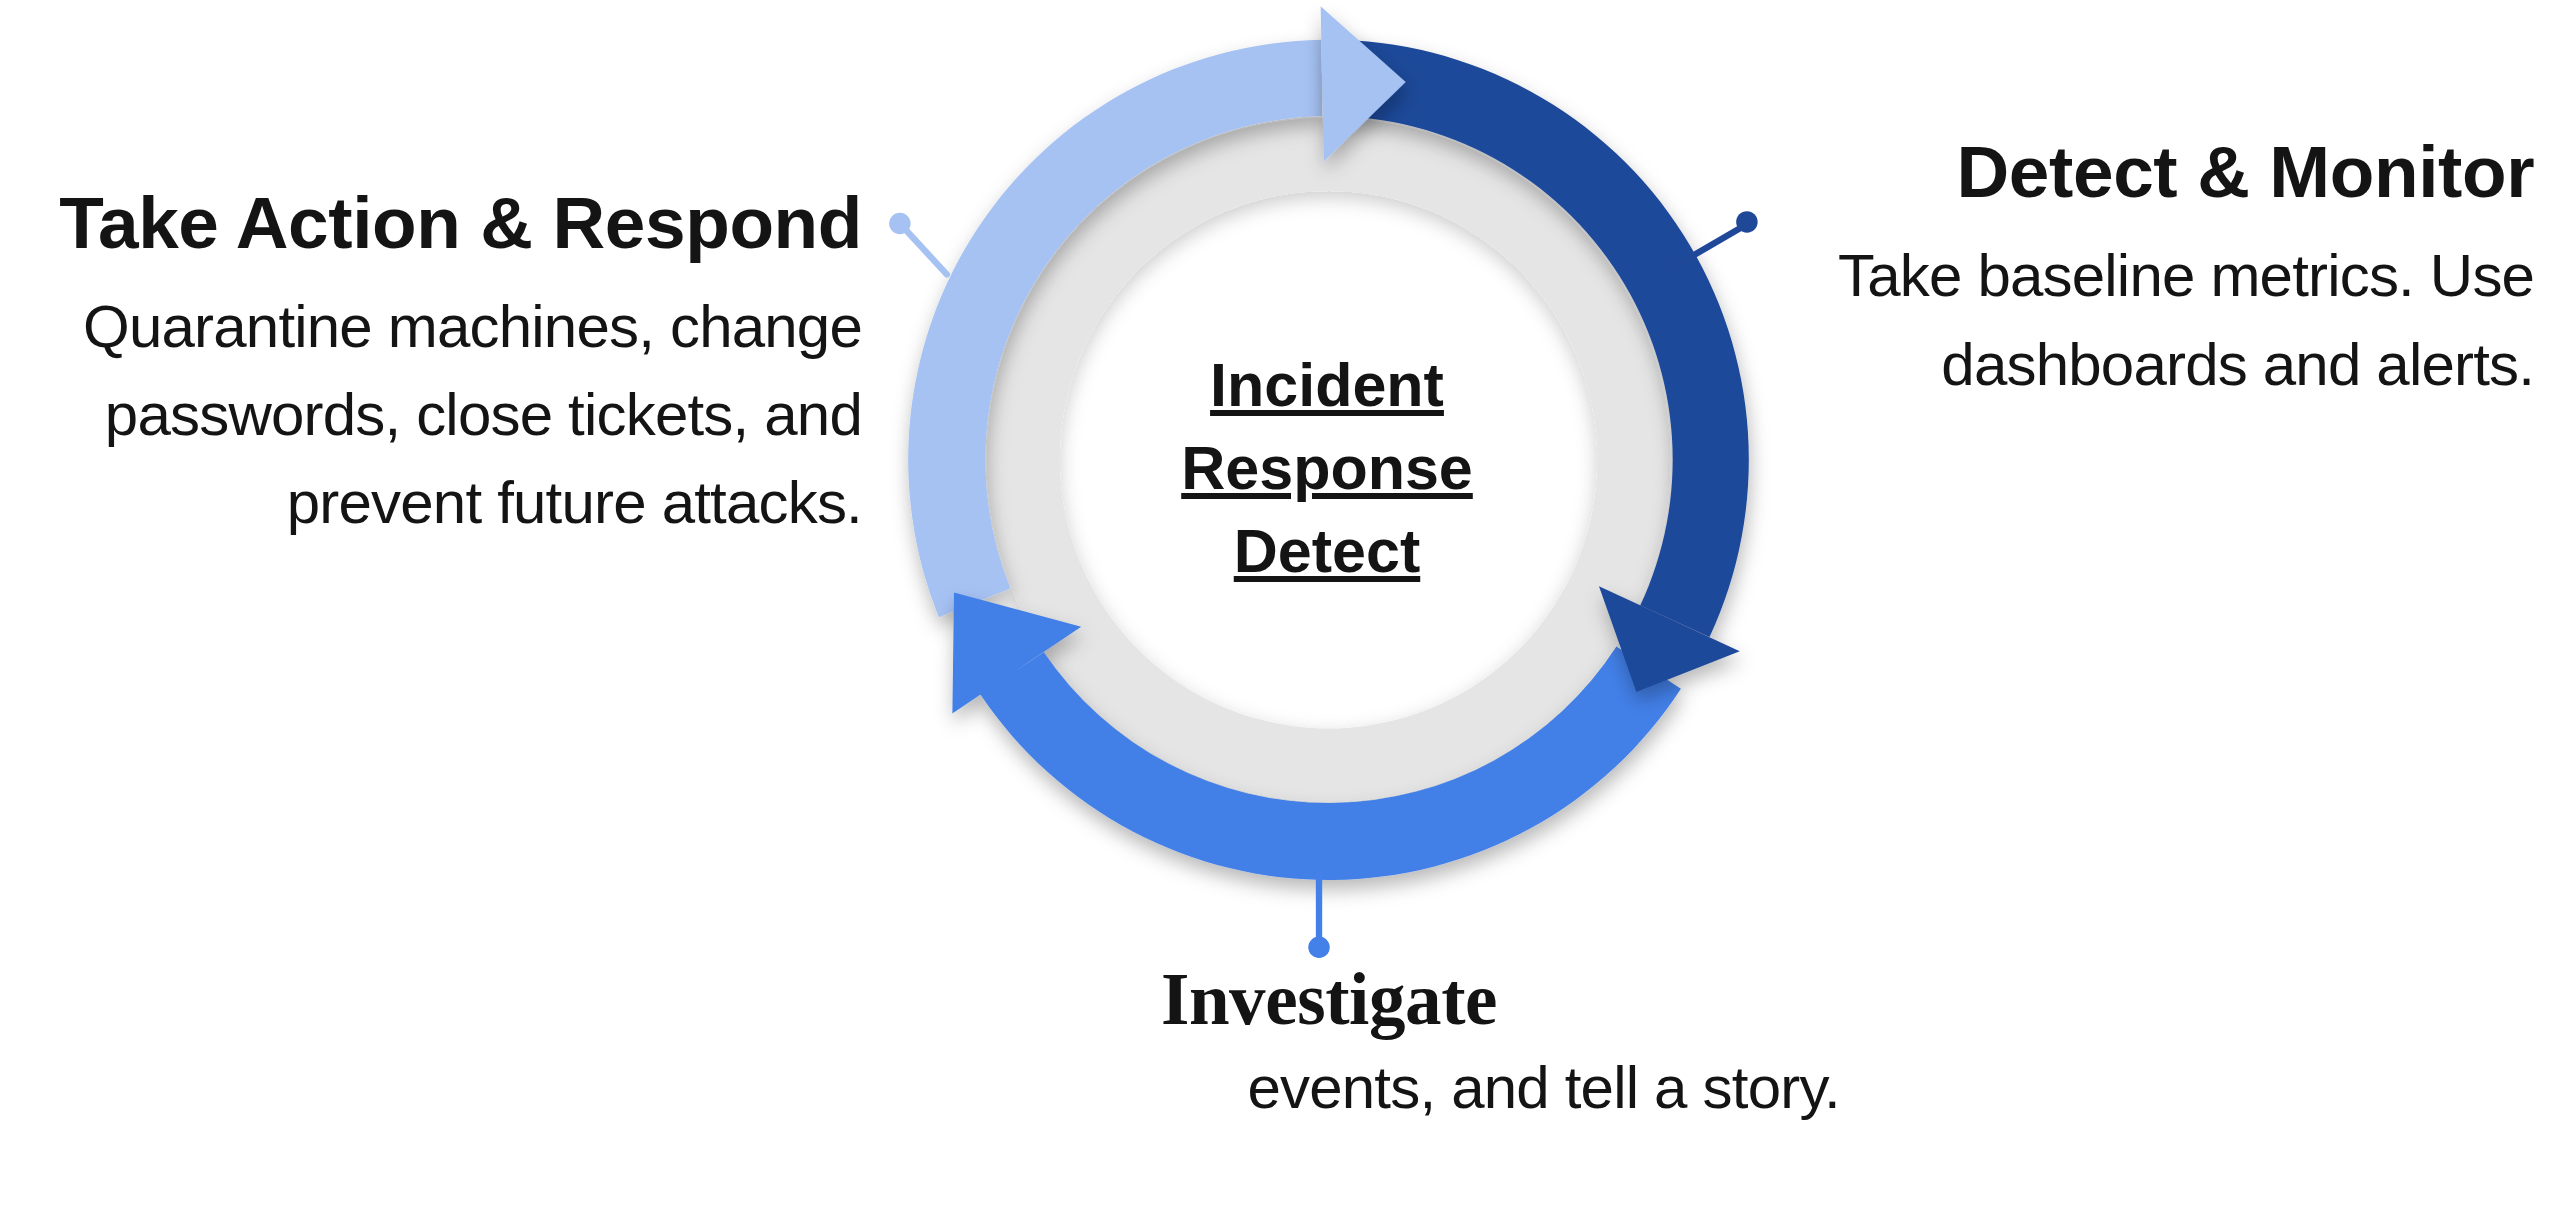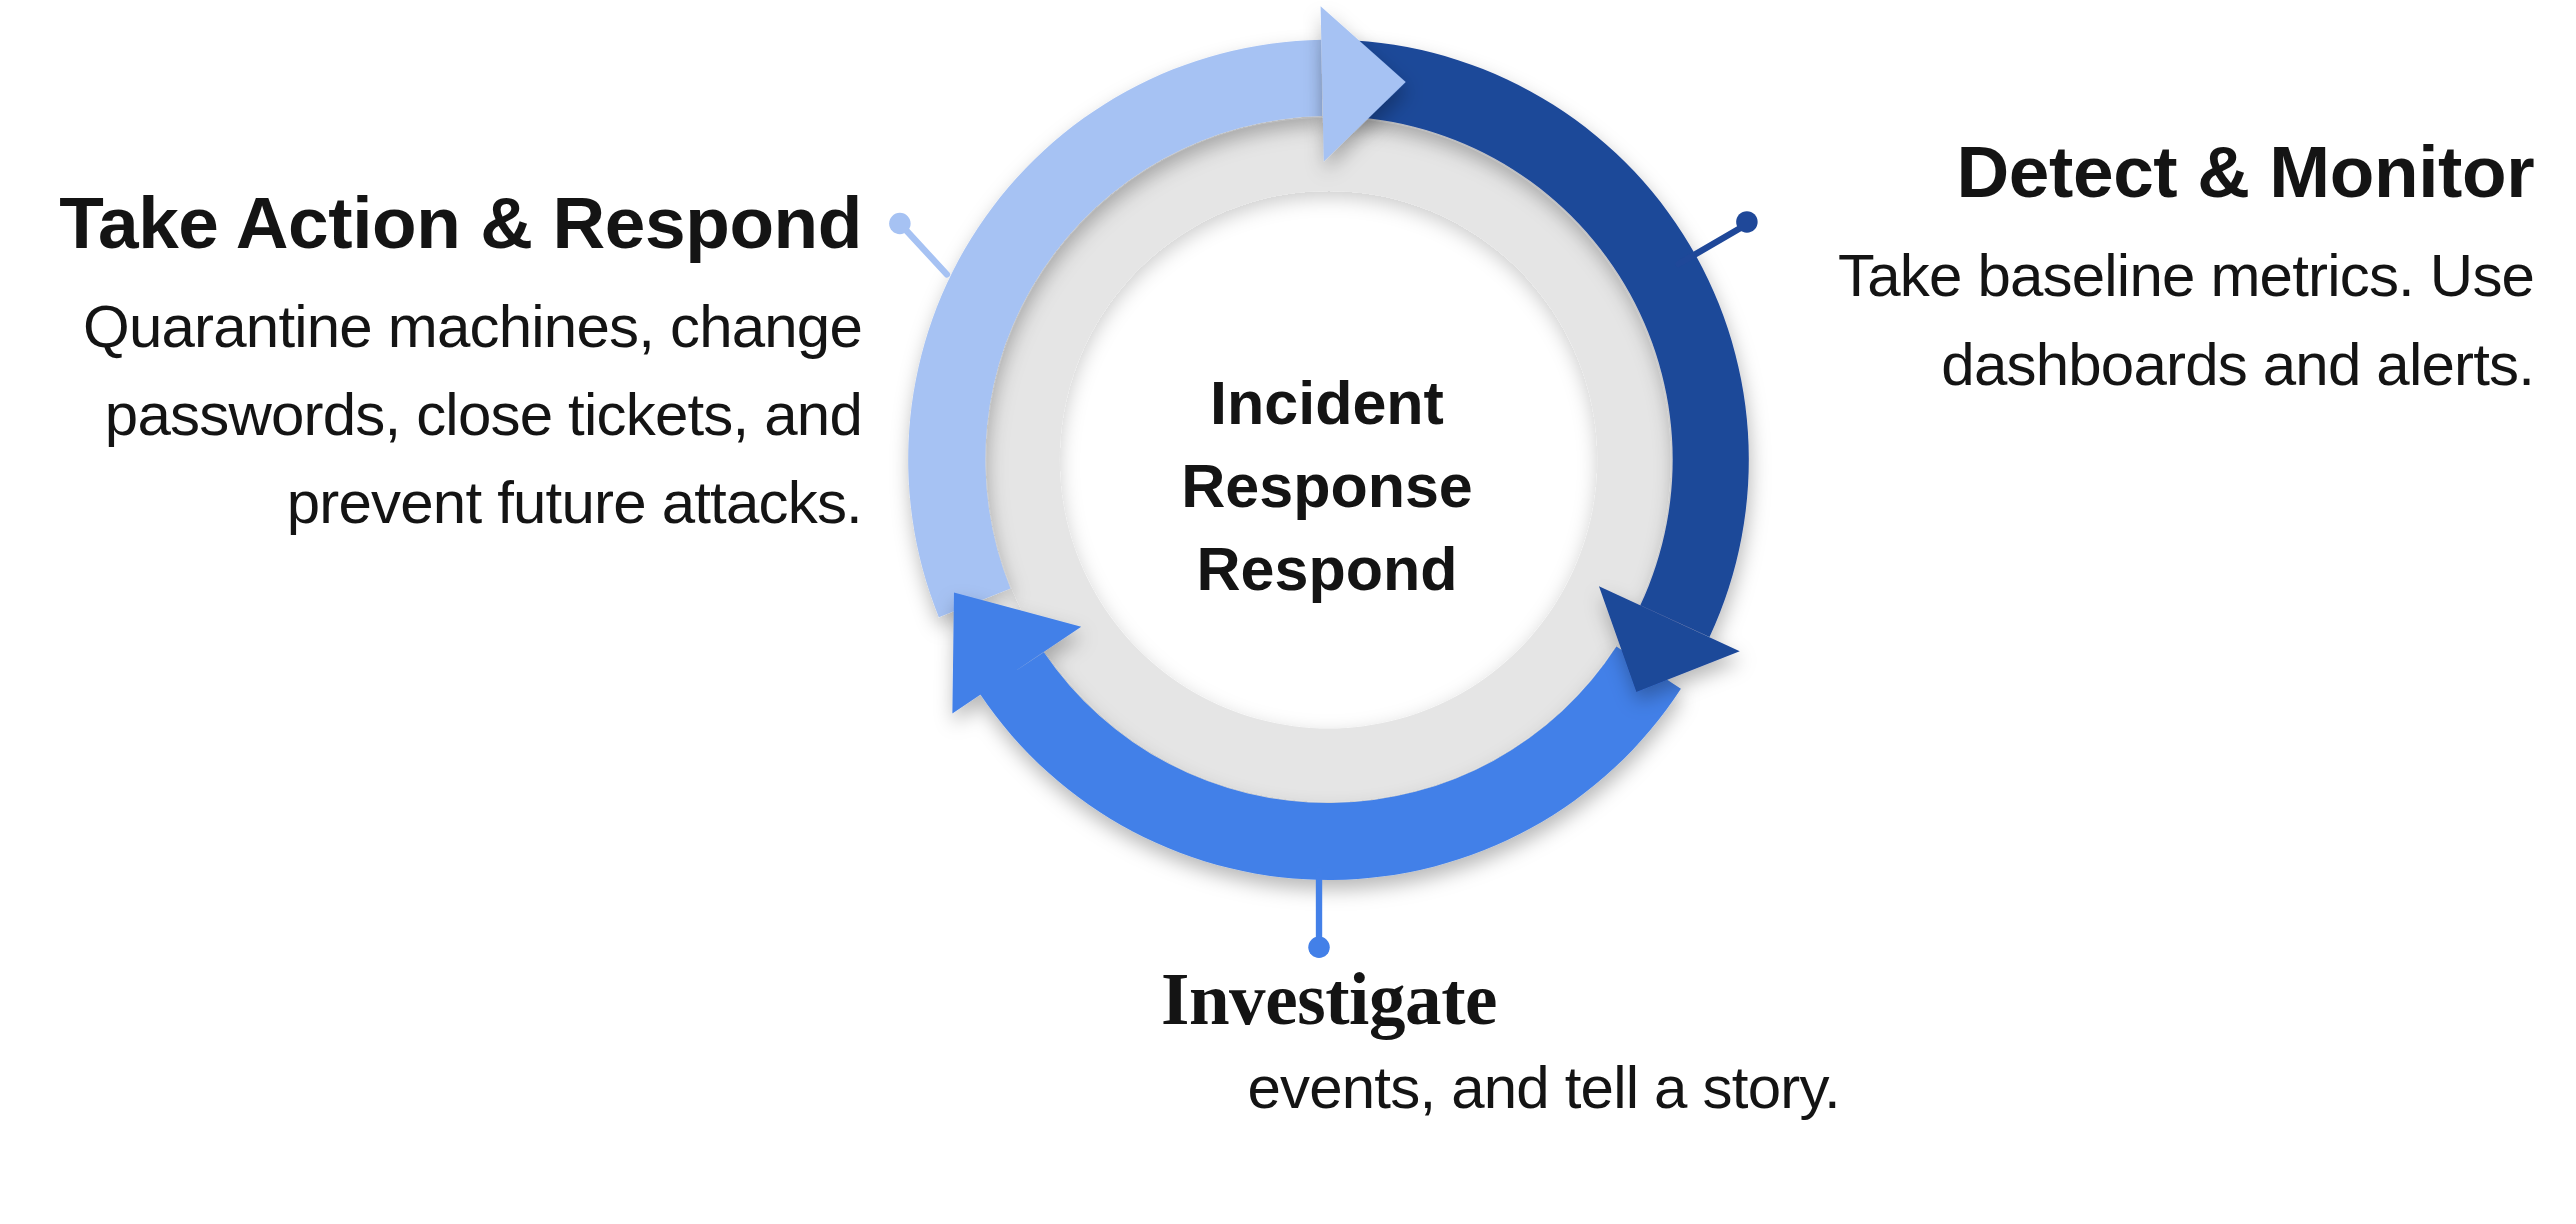--- a/index.html
+++ b/index.html
@@ -45,27 +45,28 @@
     top: 954px; left: 1329px;
     transform: translateX(-50%);
     font-family: Liberation Serif, serif;
   }
   .block-investigate-body {
     top: 1044px; right: 736px;
   }
 
   .center-label {
     position: absolute;
-    top: 362px; left: 1327px;
+    top: 344px; left: 1327px;
     transform: translateX(-50%);
     font-size: 61px;
     font-weight: 700;
     line-height: 83px;
     text-align: center;
     white-space: nowrap;
+    text-decoration: underline;
   }
 </style>
 </head>
 <body>
 
 <div class="stage">
 
   <svg class="diagram" width="2576" height="1224" viewBox="0 0 3238 1539">
     <defs>
       <filter id="bandShadow" x="-20%" y="-20%" width="140%" height="140%">
@@ -101,21 +102,21 @@
 
     <g>
       <line x1="1658" y1="1095" x2="1658" y2="1178" stroke-width="8" stroke-linecap="round" stroke="#4380E8"></line>
       <circle cx="1658" cy="1191" r="13.5" fill="#4380E8"></circle>
     </g>
   </svg>
 
   <div class="center-label">
     <div>Incident</div>
     <div>Response</div>
-    <div>Respond</div>
+    <div>Detect</div>
   </div>
 
   <div class="text-block block-respond align-right">
     <div class="block-title">Take Action &amp; Respond</div>
     <div class="block-body">
       <div>Quarantine machines, change</div>
       <div>passwords, close tickets, and</div>
       <div>prevent future attacks.</div>
     </div>
   </div>

